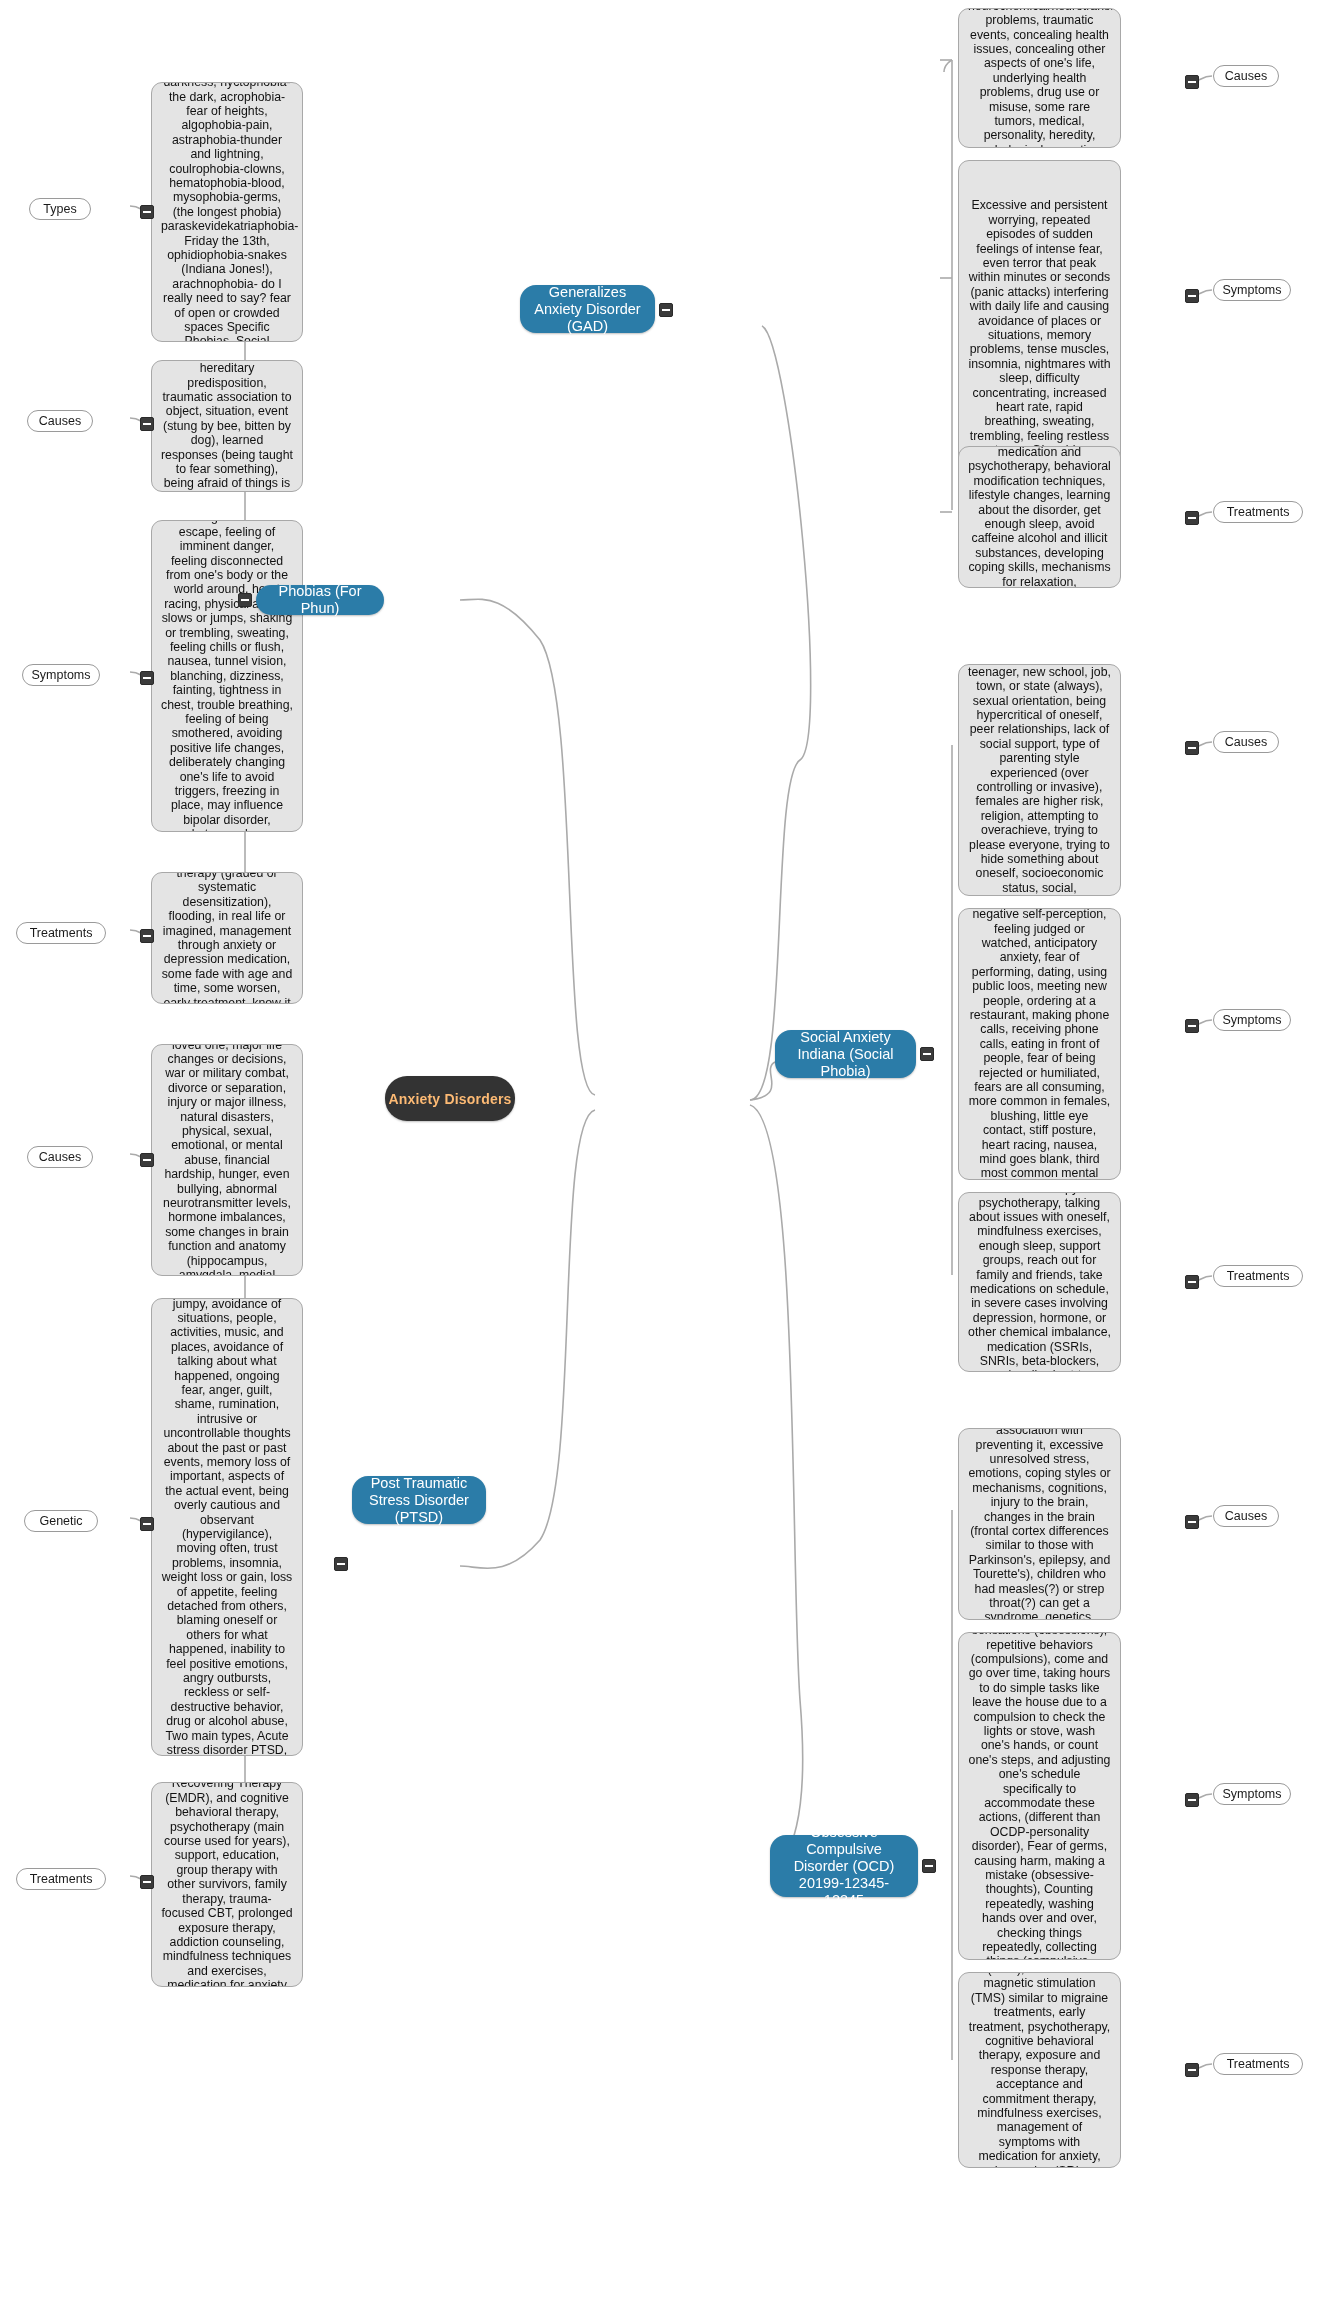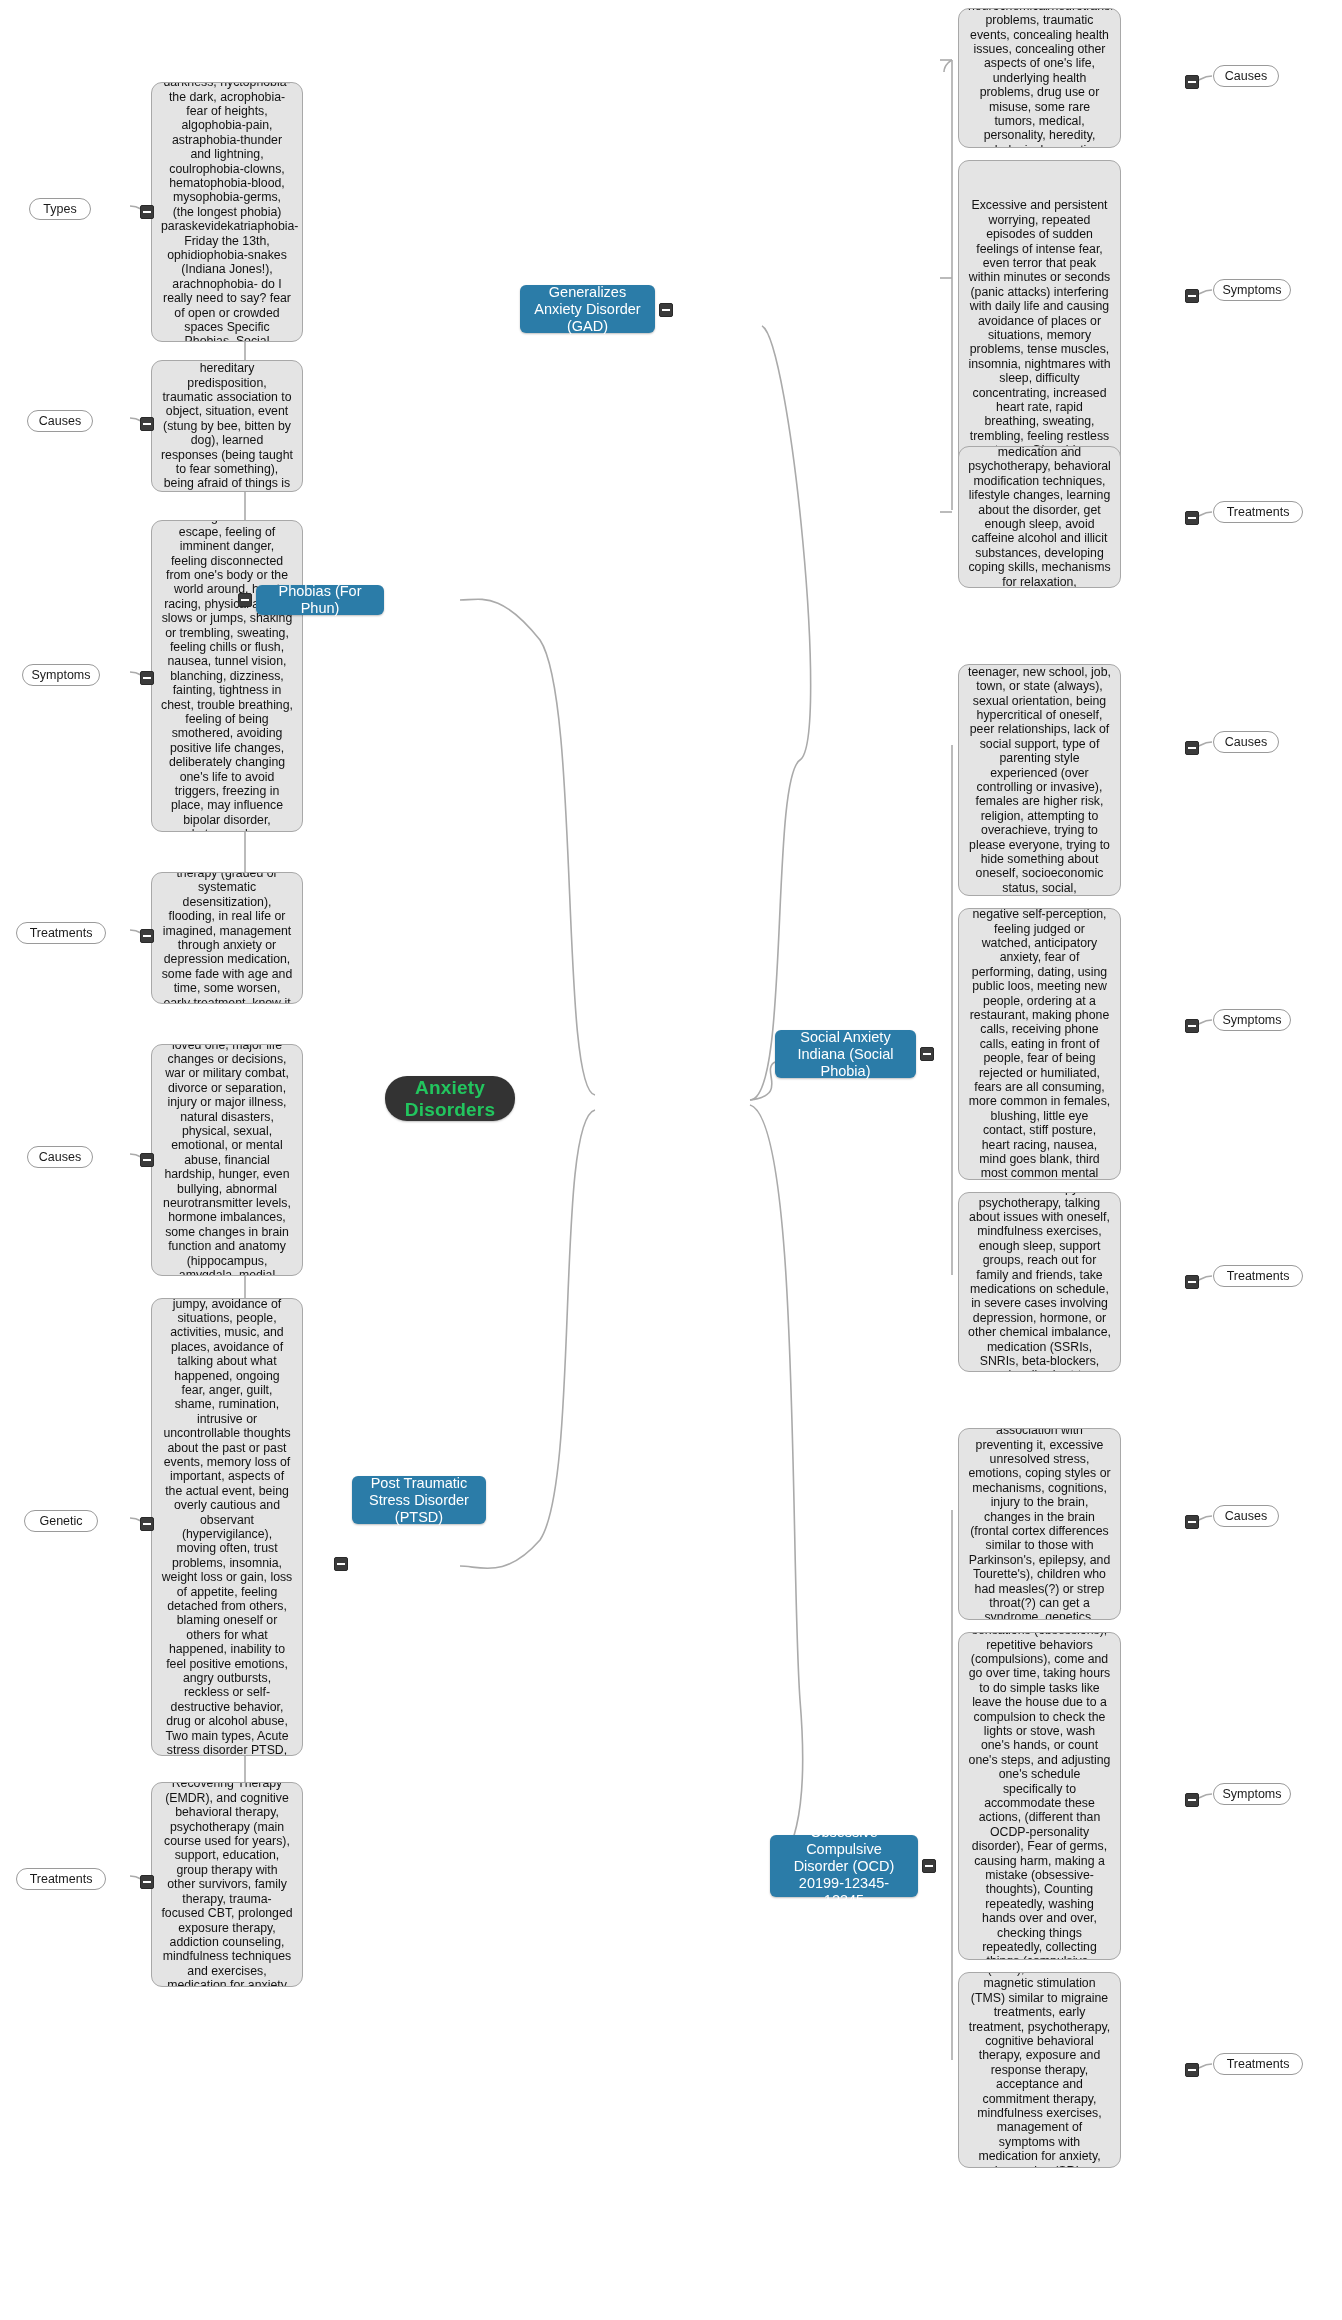--- a/index.html
+++ b/index.html
@@ -19,39 +19,39 @@
     position: absolute;
     top: 0; left: 0;
     width: 1342px; height: 2320px;
     pointer-events: none;
   }
 
   
   .root-node {
     position: absolute;
     background: #333333;
-    color: #22c55e;
+    color: #fdba74;
     border-radius: 22px;
-    font-size: 19px;
+    font-size: 14px;
     font-weight: bold;
     display: flex;
     align-items: center;
     justify-content: center;
     text-align: center;
     letter-spacing: 0.2px;
     box-shadow: 0 1px 2px rgba(0,0,0,0.25);
     z-index: 6;
   }
 
   
   .branch-node {
     position: absolute;
     background: #2b7ca8;
     color: #ffffff;
-    border-radius: 6px;
+    border-radius: 16px;
     font-size: 14.5px;
     line-height: 17px;
     display: flex;
     align-items: center;
     justify-content: center;
     text-align: center;
     padding: 6px 12px;
     box-shadow: 0 1px 2px rgba(0,0,0,0.25);
     z-index: 5;
   }

